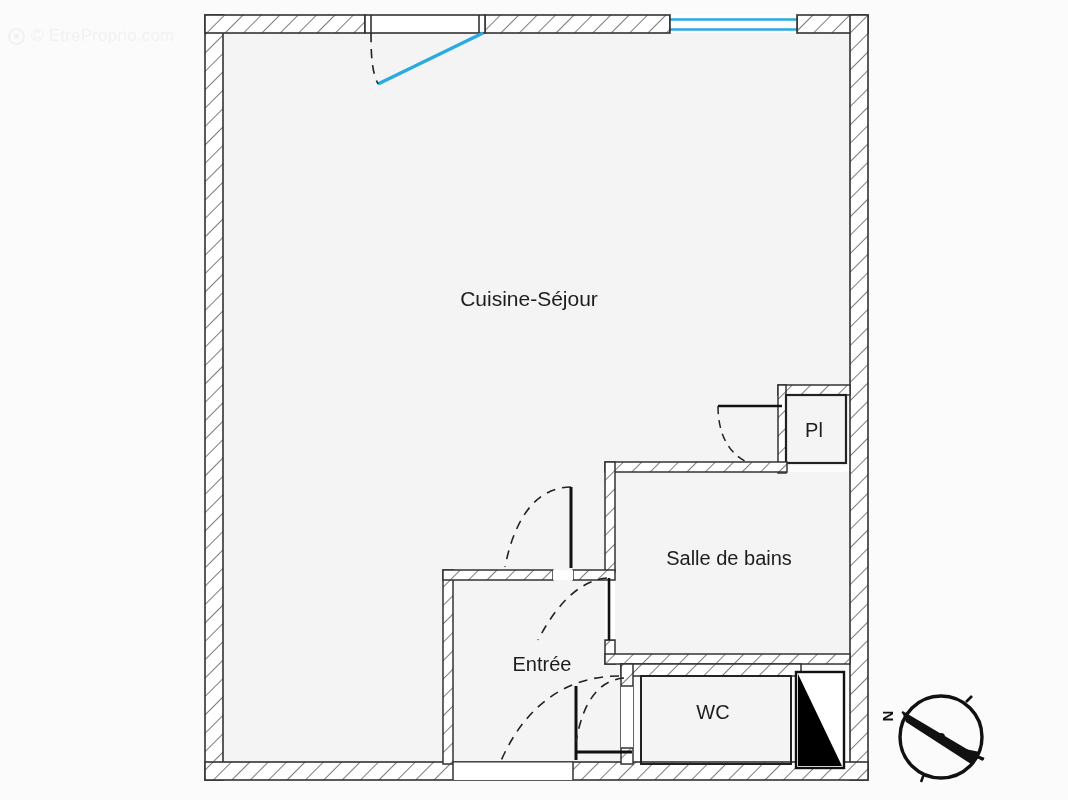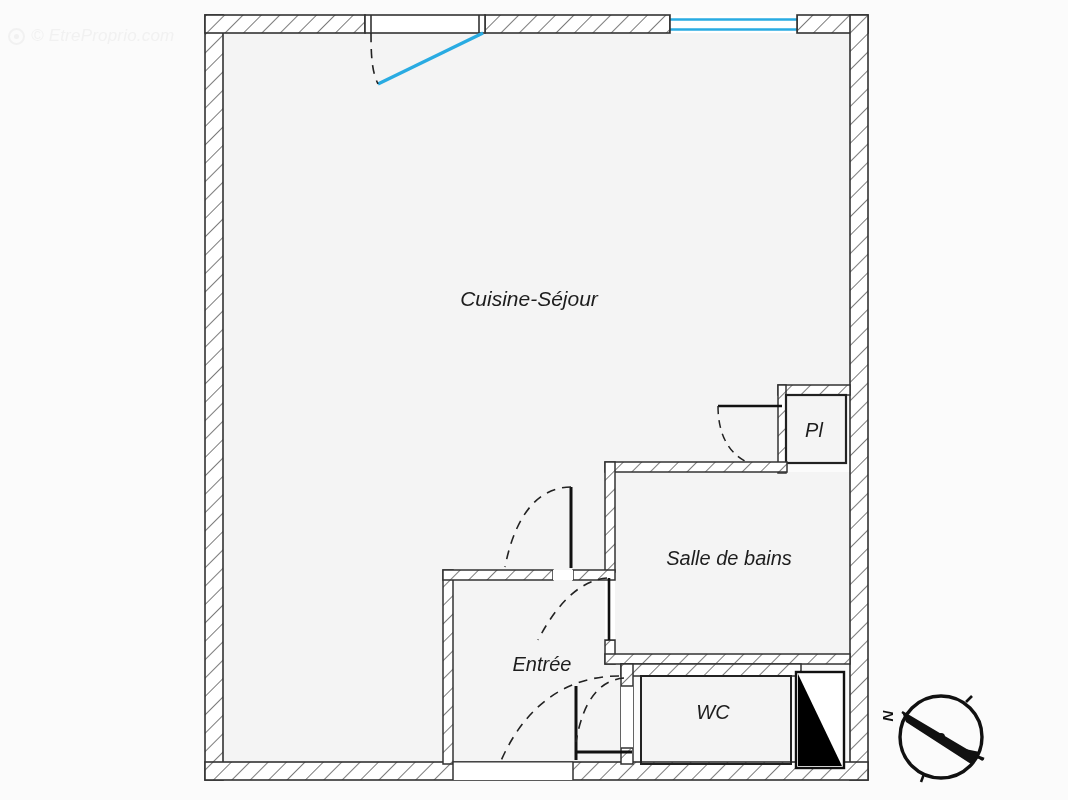--- a/index.html
+++ b/index.html
@@ -7,21 +7,21 @@
   body{
     width:1068px;height:800px;
     background:#fbfbfb;
     font-family:"Liberation Sans", sans-serif;
     overflow:hidden;
     position:relative;
   }
   #plan-root{
     position:absolute;
     left:0;top:0;
-    width:1068px;height:800px;font-style:italic;
+    width:1068px;height:800px;
   }
   .watermark{
     position:absolute;
     left:8px;top:24px;
     width:175px;height:24px;
     display:flex;align-items:center;gap:6px;
     color:#f1f1f1;
     font-size:17px;
     letter-spacing:0.2px;
     user-select:none;

